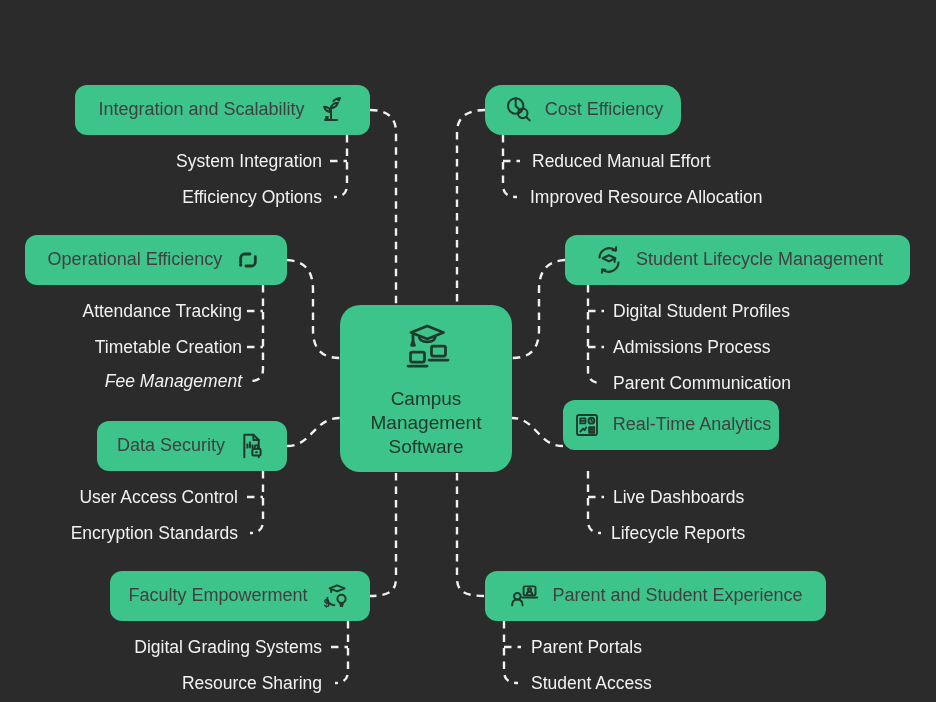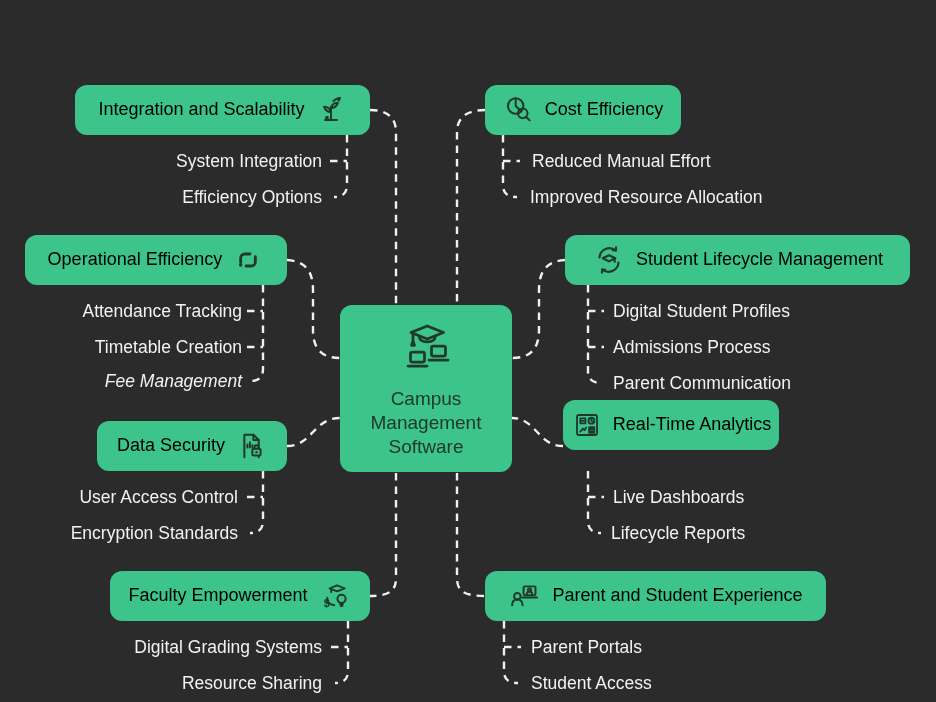--- a/index.html
+++ b/index.html
@@ -6,27 +6,27 @@
   .canvas {
     position:relative; width:936px; height:702px; overflow:hidden;
     background:#2b2b2b;
     font-family:"Liberation Sans", sans-serif;
   }
   .connectors { position:absolute; left:0; top:0; width:936px; height:702px; }
   .node {
     position:absolute; height:50px; box-sizing:border-box;
     display:flex; align-items:center; justify-content:center; gap:10px;
     background:#3cc48b; border-radius:12px;
-    color:#000000; font-size:18px; white-space:nowrap;
+    color:#404040; font-size:18px; white-space:nowrap;
   }
   .node .nlabel { position:relative; top:-1px; }
   .icon svg { display:block; }
   .center-node {
     position:absolute; left:340px; top:305px; width:172px; height:167px;
-    box-sizing:border-box; background:#3cc48b; border-radius:12px;
+    box-sizing:border-box; background:#3cc48b; border-radius:20px;
     display:flex; flex-direction:column; align-items:center; justify-content:center;
     gap:8px; color:#20392c;
   }
   .center-label { font-size:19px; line-height:24px; text-align:center; width:150px; }
   .child {
     position:absolute; color:#f2f2f2; font-size:17.5px; white-space:nowrap;
     transform:translateY(-50%);
   }
   .child.r { text-align:right; }
 </style>
@@ -97,21 +97,21 @@
         <path d="M12 19.5 V9.8"></path>
         <path d="M12 13.5 C9.2 13.5 7.6 12 6.8 9.5 C9.8 9.6 11.6 11.1 12 13.5 Z"></path>
         <path d="M12 10.5 C14.8 10.5 16.4 9 17.2 6.5 C14.2 6.6 12.4 8.1 12 10.5 Z"></path>
         <path d="M13.8 5.3 C15.2 3.9 16.6 3.2 18.6 3"></path>
         <path d="M18.6 3 L16.9 4.1 M18.6 3 L18 4.9"></path>
         <path d="M8.3 17.3 l1.3 1.3 M9.6 17.3 l-1.3 1.3"></path>
       </svg>
     </span>
   </div>
 
-  <div class="node" style="left:485px; top:85px; width:196px;">
+  <div class="node" style="left:485px; top:85px; width:196px;border-radius:17px;">
     <span class="icon">
       <svg width="32" height="32" viewBox="0 0 24 24" fill="none" stroke="#20392c" stroke-width="1.5" stroke-linecap="round" stroke-linejoin="round">
         <circle cx="9.5" cy="9" r="5.8"></circle>
         <path d="M9.5 3.2 V9 L13.6 13"></path>
         <circle cx="14.8" cy="14.5" r="3.6"></circle>
         <path d="M17.4 17.2 L20 19.8"></path>
       </svg>
     </span>
     <span class="nlabel">Cost Efficiency</span>
   </div>

